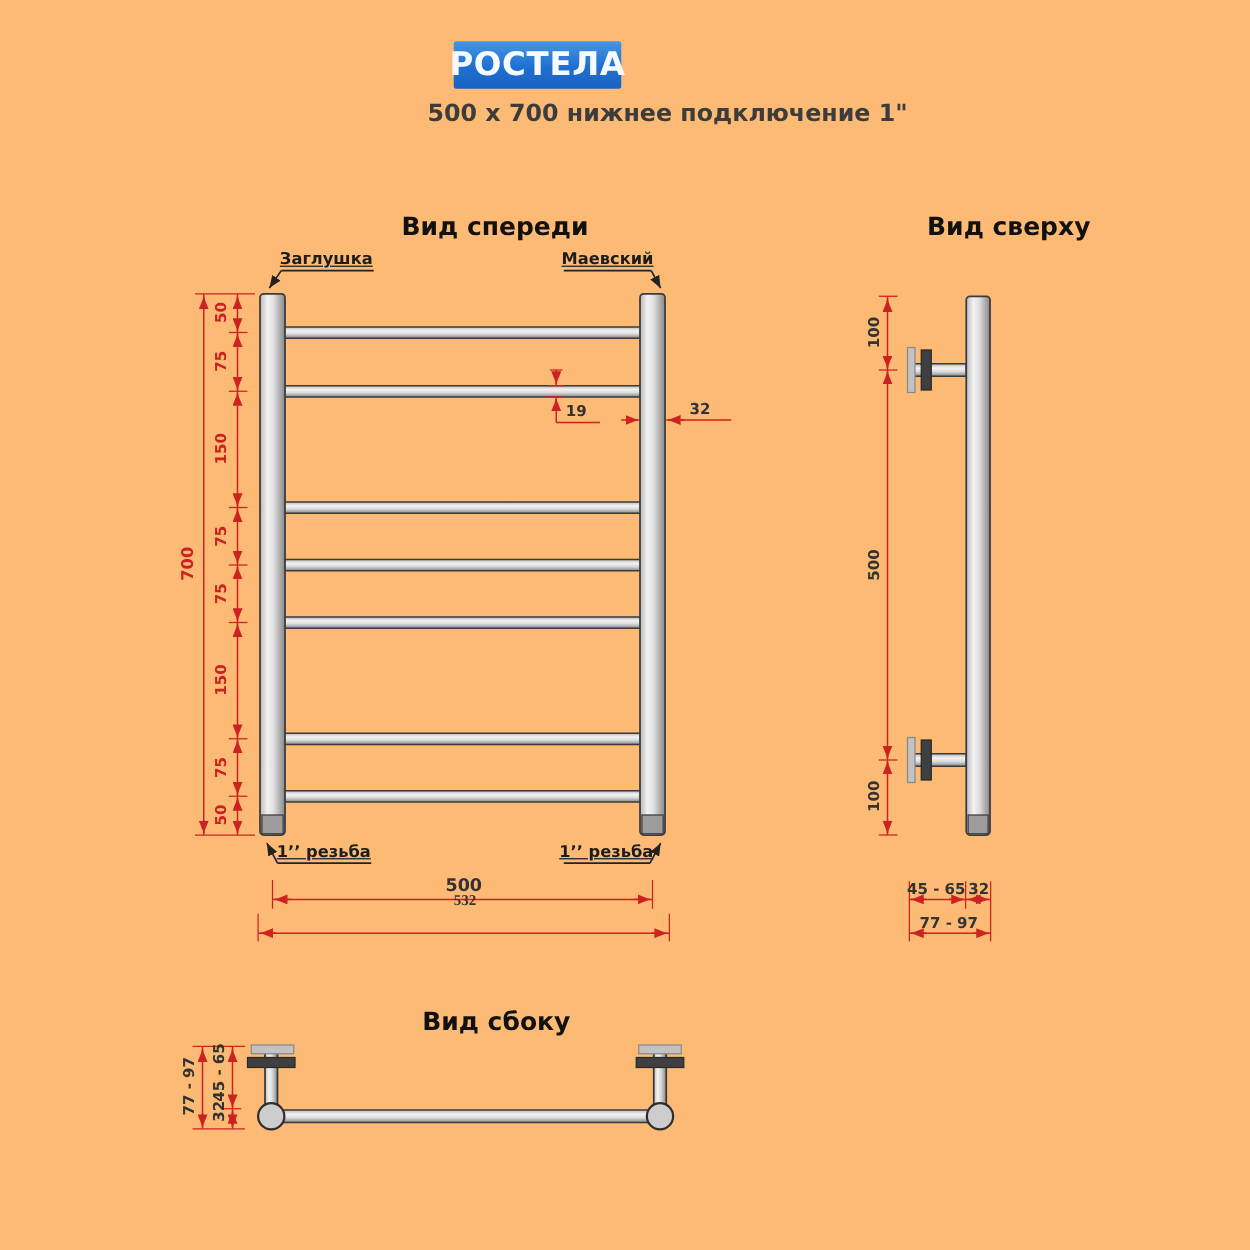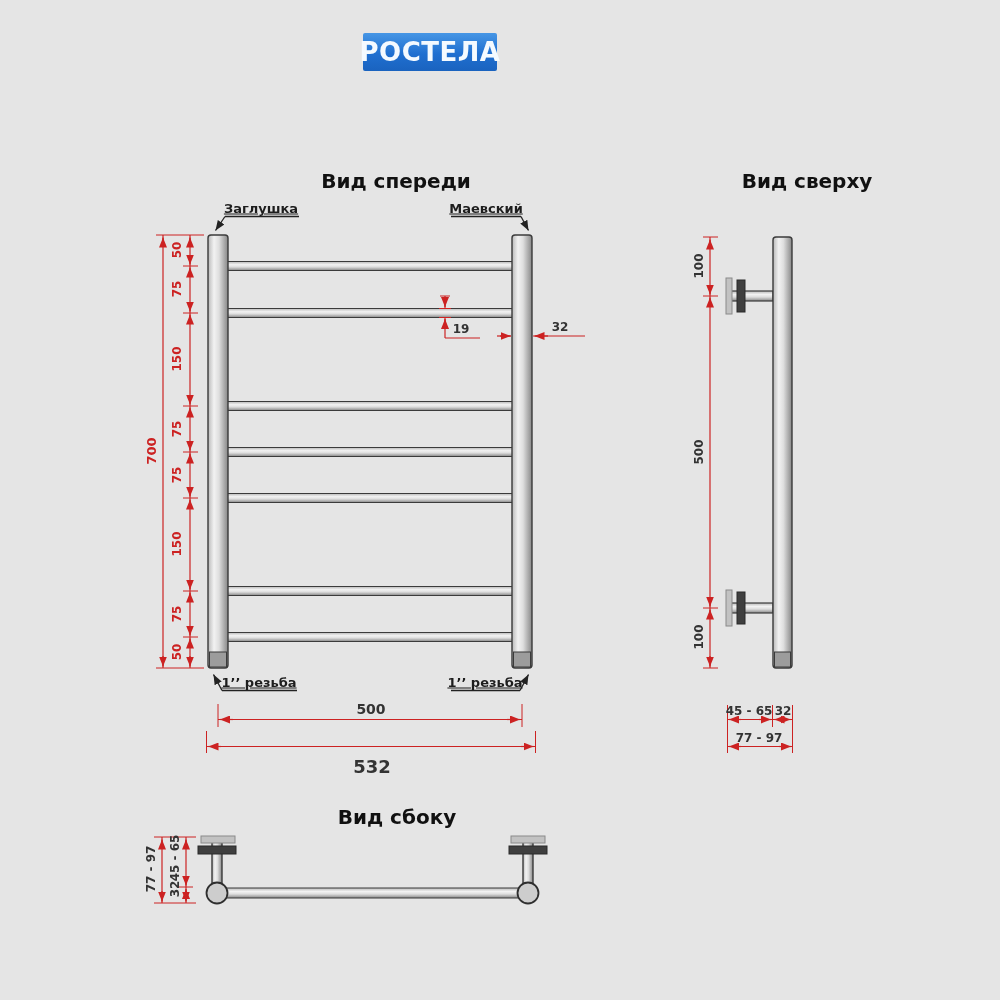--- a/index.html
+++ b/index.html
@@ -1,16 +1,16 @@
 <!DOCTYPE html>
 <html><head>
 <meta charset="utf-8">
 <style>
   html,body{margin:0;padding:0;background:#fff;}
-  #canvas{position:relative;width:1000px;height:1000px;background:#e5e5e5;overflow:hidden;
+  #canvas{position:relative;width:1000px;height:1000px;background:#fdba74;overflow:hidden;
           font-family:"DejaVu Sans","Liberation Sans",sans-serif;}
   svg{position:absolute;left:0;top:0;}
   .tube{fill:url(#gH);stroke:#3b3b3b;stroke-width:1.4;}
   .bar{fill:url(#gV);stroke:#3b3b3b;stroke-width:1.2;}
   .cap{fill:#9c9c9c;stroke:#3b3b3b;stroke-width:1;}
   .plate{fill:#c2c2c2;stroke:#8a8a8a;stroke-width:1;}
   .flange{fill:#3f3f3f;stroke:#2a2a2a;stroke-width:1;}
   .circ{fill:#cdcdcd;stroke:#2e2e2e;stroke-width:1.8;}
   .dim{stroke:#cc2222;stroke-width:1.2;fill:none;}
   .dimT{stroke:#cc2222;stroke-width:1;fill:none;}
@@ -207,20 +207,21 @@
 
       <line class="dim" x1="186" y1="837" x2="186" y2="903"></line>
       <line class="dim" x1="186" y1="849" x2="186" y2="839.5" marker-end="url(#mR)"></line>
       <line class="dim" x1="186" y1="876" x2="186" y2="885.5" marker-end="url(#mR)"></line>
       <line class="dim" x1="186" y1="894" x2="186" y2="889" marker-end="url(#mR)"></line>
       <line class="dim" x1="186" y1="896.5" x2="186" y2="901.5" marker-end="url(#mR)"></line>
     </g>
   </svg>
 
   <div class="badge-brand">РОСТЕЛА</div>
+  <div class="subtitle">500 x 700 нижнее подключение 1"</div>
 
   <div class="vtitle" style="left:372px;top:181px;">Вид спереди</div>
   <div class="vtitle" style="left:783px;top:181px;">Вид сверху</div>
   <div class="vtitle" style="left:373px;top:817px;">Вид сбоку</div>
 
   <div class="name" style="left:261px;top:208px;">Заглушка</div>
   <div class="name" style="left:486px;top:208px;">Маевский</div>
   <div class="name" style="left:259px;top:682px;">1’’ резьба</div>
   <div class="name" style="left:485px;top:682px;">1’’ резьба</div>
 
@@ -230,21 +231,21 @@
   <div class="t rot" style="left:177px;top:429px;">75</div>
   <div class="t rot" style="left:177px;top:475px;">75</div>
   <div class="t rot" style="left:177px;top:544px;">150</div>
   <div class="t rot" style="left:177px;top:614px;">75</div>
   <div class="t rot" style="left:177px;top:652px;">50</div>
   <div class="t rot" style="left:151px;top:451px;font-size:13px;">700</div>
 
   <div class="t dark" style="left:461px;top:329px;">19</div>
   <div class="t dark" style="left:560px;top:327px;">32</div>
   <div class="t dark" style="left:371px;top:709px;font-size:14px;">500</div>
-  <div class="t dark" style="left:372px;top:767px;font-size:18px;">532</div>
+  <div class="t dark" style="left:372px;top:720px;font-size:12px;font-family:Liberation Serif, serif;">532</div>
 
   <div class="t rot dark" style="left:699px;top:266px;">100</div>
   <div class="t rot dark" style="left:699px;top:452px;">500</div>
   <div class="t rot dark" style="left:699px;top:637px;">100</div>
   <div class="t dark" style="left:749px;top:711px;">45 - 65</div>
   <div class="t dark" style="left:783px;top:711px;">32</div>
   <div class="t dark" style="left:759px;top:738px;">77 - 97</div>
 
   <div class="t rot dark" style="left:151px;top:869px;">77 - 97</div>
   <div class="t rot dark" style="left:175px;top:858px;">45 - 65</div>

